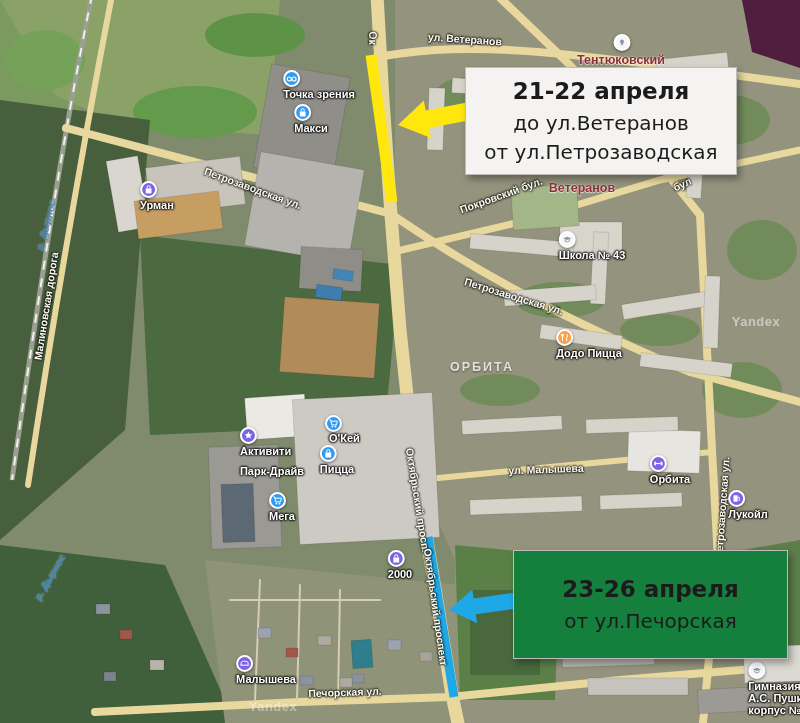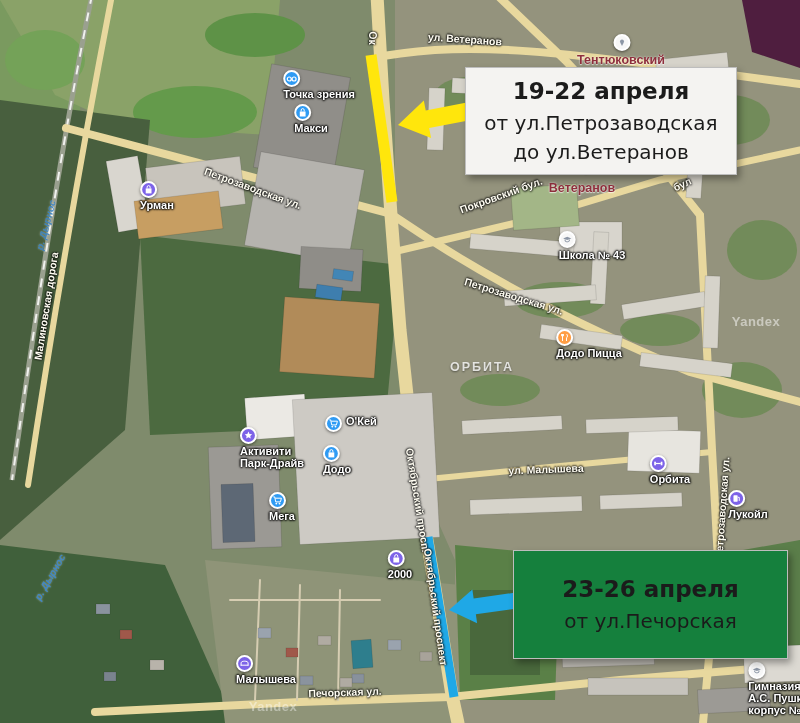--- a/index.html
+++ b/index.html
@@ -16,21 +16,21 @@
   .area{position:absolute;z-index:21;color:rgba(255,255,255,.8);font-size:12.5px;font-weight:700;
           letter-spacing:2px;white-space:nowrap;transform:translate(-50%,-50%);
           text-shadow:0 1px 2px rgba(0,0,0,.45);}
   .river{position:absolute;z-index:20;color:#3f86c6;font-size:10px;font-style:italic;
           font-weight:700;white-space:nowrap;text-shadow:0 0 2px rgba(255,255,255,.5);}
   .wm{position:absolute;z-index:22;color:rgba(255,255,255,.5);font-size:13px;font-weight:700;
           letter-spacing:.5px;transform:translate(-50%,-50%);}
   
   .poi{position:absolute;z-index:30;display:flex;flex-direction:column;align-items:flex-start;
        transform:translateX(-50%);}
-  .poi.row{flex-direction:row;transform:none;}
+  .poi.row{flex-direction:column;transform:none;}
   .pin{width:17px;height:17px;border-radius:50%;border:2px solid #fff;box-sizing:border-box;
        display:flex;align-items:center;justify-content:center;
        box-shadow:0 1px 3px rgba(0,0,0,.5);flex:0 0 auto;}
   .poi-label{margin-top:1px;font-size:11px;font-weight:700;color:#fff;line-height:1.1;
        text-align:center;white-space:nowrap;
        text-shadow:-1px 0 2px rgba(0,0,0,.85),1px 0 2px rgba(0,0,0,.85),
                    0 -1px 2px rgba(0,0,0,.85),0 1px 2px rgba(0,0,0,.85);}
   .poi.row .poi-label{margin:0 0 0 4px;}
   
   .callout{position:absolute;z-index:50;background:#f4f3f1;border:1px solid #bdbdbd;
@@ -263,42 +263,42 @@
     <span class="poi-label">О'Кей</span>
   </div>
 
   <div class="poi" style="left:337px;top:445px">
     <span class="pin" style="background-color: rgb(47, 155, 244);">
       <svg width="11" height="11" viewBox="0 0 11 11">
           <path d="M2.6 4.4h5.8v5H2.6z" fill="#fff"></path>
           <path d="M4 4.4V3.1a1.5 1.5 0 0 1 3 0v1.3" fill="none" stroke="#fff" stroke-width="1"></path>
         </svg>
     </span>
-    <span class="poi-label">Додо</span>
+    <span class="poi-label">Пицца</span>
   </div>
 
   <div class="poi" style="left:282px;top:492px">
     <span class="pin" style="background-color: rgb(47, 155, 244);">
       <svg width="11" height="11" viewBox="0 0 11 11">
           <path d="M1.3 1.9h1.4l1 5h4.7l1-3.7H3.2" fill="none" stroke="#fff" stroke-width="1"></path>
           <circle cx="4.3" cy="8.6" r="0.9" fill="#fff"></circle>
           <circle cx="7.5" cy="8.6" r="0.9" fill="#fff"></circle>
         </svg>
     </span>
     <span class="poi-label">Мега</span>
   </div>
 
   <div class="poi" style="left:272px;top:427px">
     <span class="pin" style="background-color: rgb(125, 99, 232);">
       <svg width="11" height="11" viewBox="0 0 11 11">
           <path d="M5.5 1.6l1.1 2.3 2.6.3-1.9 1.8.5 2.6-2.3-1.3-2.3 1.3.5-2.6L1.8 4.2l2.6-.3z" fill="#fff"></path>
         </svg>
     </span>
     <span class="poi-label">Активити</span>
-    <span class="poi-label" style="margin-top:0">Парк-Драйв</span>
+    <span class="poi-label" style="margin-top:8px">Парк-Драйв</span>
   </div>
 
   <div class="poi" style="left:400px;top:550px">
     <span class="pin" style="background-color: rgb(125, 99, 232);">
       <svg width="11" height="11" viewBox="0 0 11 11">
           <path d="M2.6 4.4h5.8v5H2.6z" fill="#fff"></path>
           <path d="M4 4.4V3.1a1.5 1.5 0 0 1 3 0v1.3" fill="none" stroke="#fff" stroke-width="1"></path>
         </svg>
     </span>
     <span class="poi-label">2000</span>
@@ -329,23 +329,23 @@
   <div class="poi" style="left:622px;top:34px">
     <span class="pin" style="background-color: rgb(247, 247, 247);">
       <svg width="11" height="11" viewBox="0 0 11 11">
           <circle cx="5.5" cy="4.6" r="2" fill="#8d97a6"></circle>
           <path d="M5.5 9L3.9 5.8h3.2z" fill="#8d97a6"></path>
         </svg>
     </span>
   </div>
 
   <div class="callout" style="left: 465px; top: 67px; width: 270px; height: 106px; background-color: rgb(244, 243, 241);">
-    <div class="title">19-22 апреля</div>
+    <div class="title">21-22 апреля</div>
+    <div class="line">до ул.Ветеранов</div>
     <div class="line">от ул.Петрозаводская</div>
-    <div class="line">до ул.Ветеранов</div>
   </div>
 
   <div class="callout" style="left: 513px; top: 550px; width: 273px; height: 107px; background-color: #15803d;">
     <div class="title">23-26 апреля</div>
     <div class="line">от ул.Печорская</div>
   </div>
 
 </div>
 
 </body></html>

